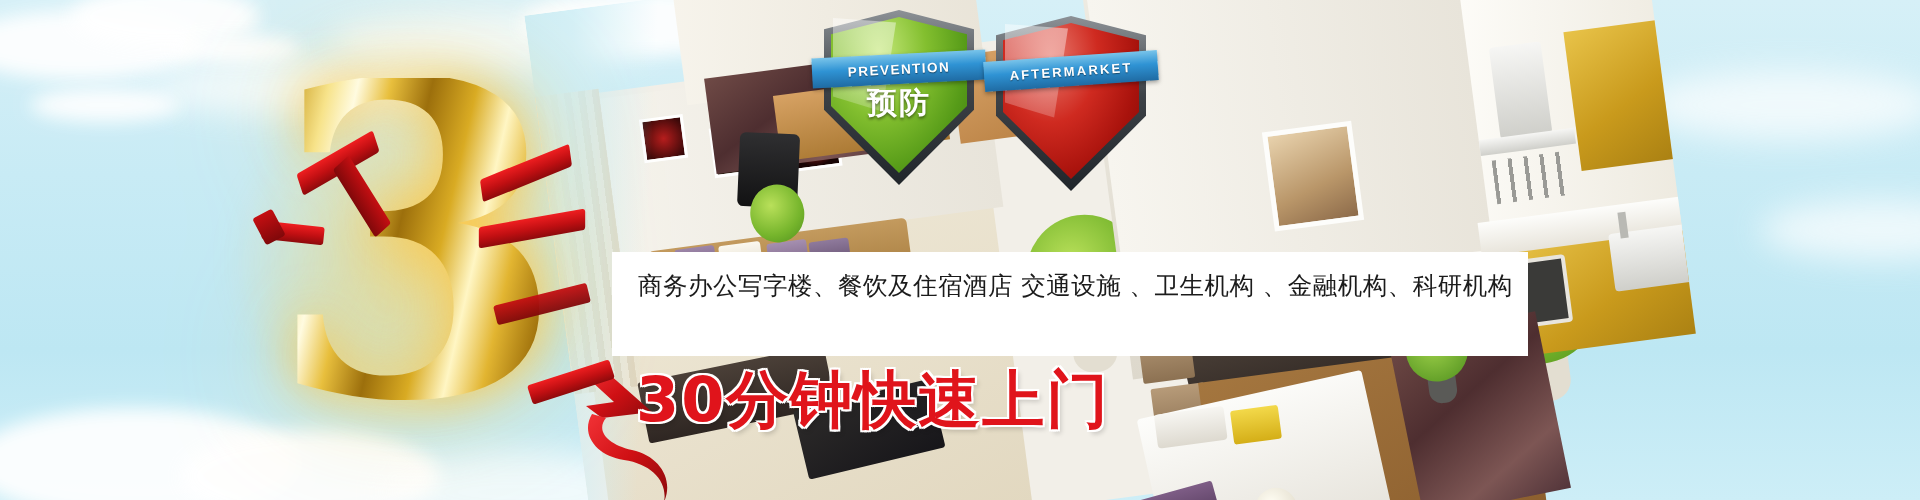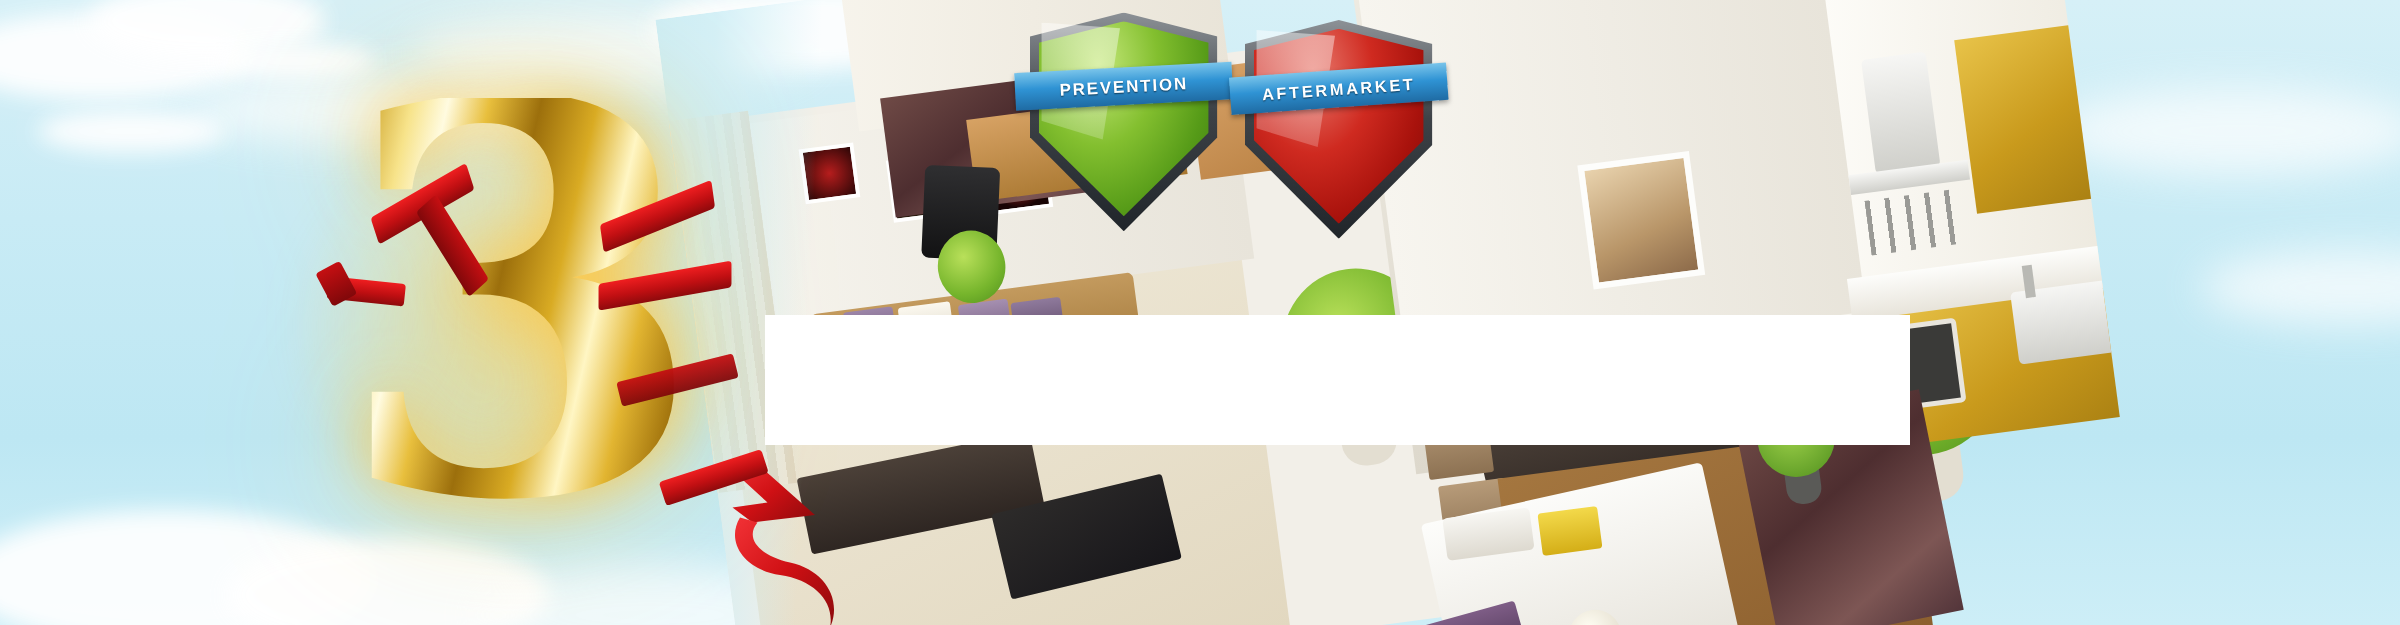--- a/index.html
+++ b/index.html
@@ -303,28 +303,31 @@
   </svg>
 
 
   <div class="shield" style="left:824px; top:10px; z-index:9;">
     <div class="shield-body shield-outer"></div>
     <div class="shield-inner sh-green"></div>
     <div class="shield-gloss"></div>
     <div class="shield-band band-blue" style="top:44px; font-size:13.5px; transform:rotate(-3deg);">
       <span>PREVENTION</span>
     </div>
+    <div class="shield-cn" style="top:76px;">预防</div>
   </div>
 
   <div class="shield" style="left:996px; top:16px; z-index:10;">
     <div class="shield-body shield-outer"></div>
     <div class="shield-inner sh-red"></div>
     <div class="shield-gloss"></div>
     <div class="shield-band band-blue" style="top:40px; font-size:13px; letter-spacing:2.2px; transform:rotate(-4deg);">
       <span>AFTERMARKET</span>
     </div>
   </div>
 
   <div id="infobox">
+    <p>商务办公写字楼、餐饮及住宿酒店 交通设施 、卫生机构 、金融机构、科研机构</p>
   </div>
 
+  <div id="headline">30分钟快速上门</div>
 
 </div>
 
 </body></html>

